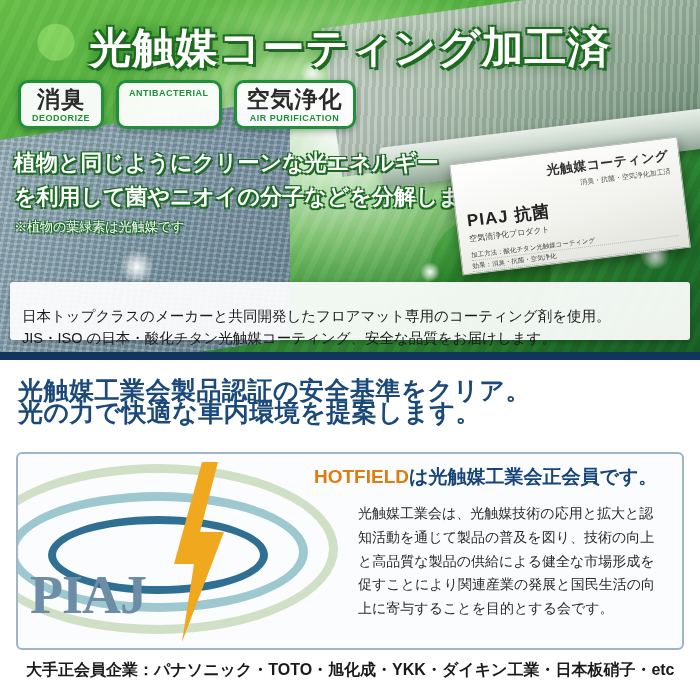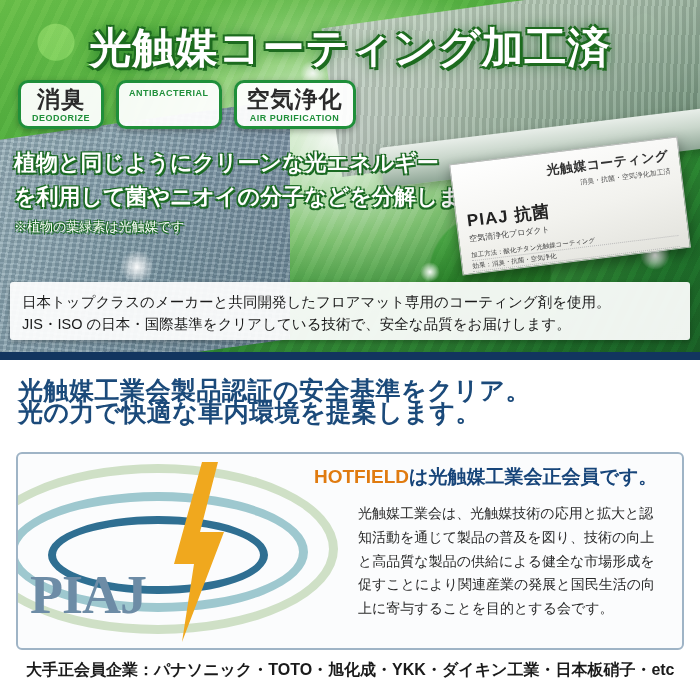--- a/index.html
+++ b/index.html
@@ -182,21 +182,21 @@
     border-bottom: 1px dotted #bbb;
   }
 
   
   .white-box {
     position: absolute;
     left: 10px; top: 282px;
     width: 680px; height: 58px;
     background: rgba(255,255,255,0.93);
     border-radius: 3px;
-    padding: 9px 12px;
+    padding: 23px 12px;
     box-shadow: 0 2px 5px rgba(0,0,0,0.25);
   }
   .white-box div {
     font-size: 14.5px;
     color: #1a1a1a;
     line-height: 1.55;
     white-space: nowrap;
   }
 
   
@@ -335,21 +335,21 @@
       <div class="lc-lines">
         <div>加工方法：酸化チタン光触媒コーティング</div>
         <div>効果：消臭・抗菌・空気浄化</div>
         <div>対象：フロアマット全面</div>
         <div>製造：日本国内自社工場</div>
       </div>
     </div>
 
     <div class="white-box">
       <div>日本トップクラスのメーカーと共同開発したフロアマット専用のコーティング剤を使用。</div>
-      <div>JIS・ISO の日本・国際基準をクリアしている技術で、安全な品質をお届けします。</div>
+      <div>JIS・ISO の日本・酸化チタン光触媒コーティング、安全な品質をお届けします。</div>
     </div>
   </div>
 
   <div class="divider"></div>
 
   <div class="lower">
     <div class="lead l1">光触媒工業会製品認証の安全基準をクリア。</div>
     <div class="lead l2">光の力で快適な車内環境を提案します。</div>
 
     <div class="panel">

